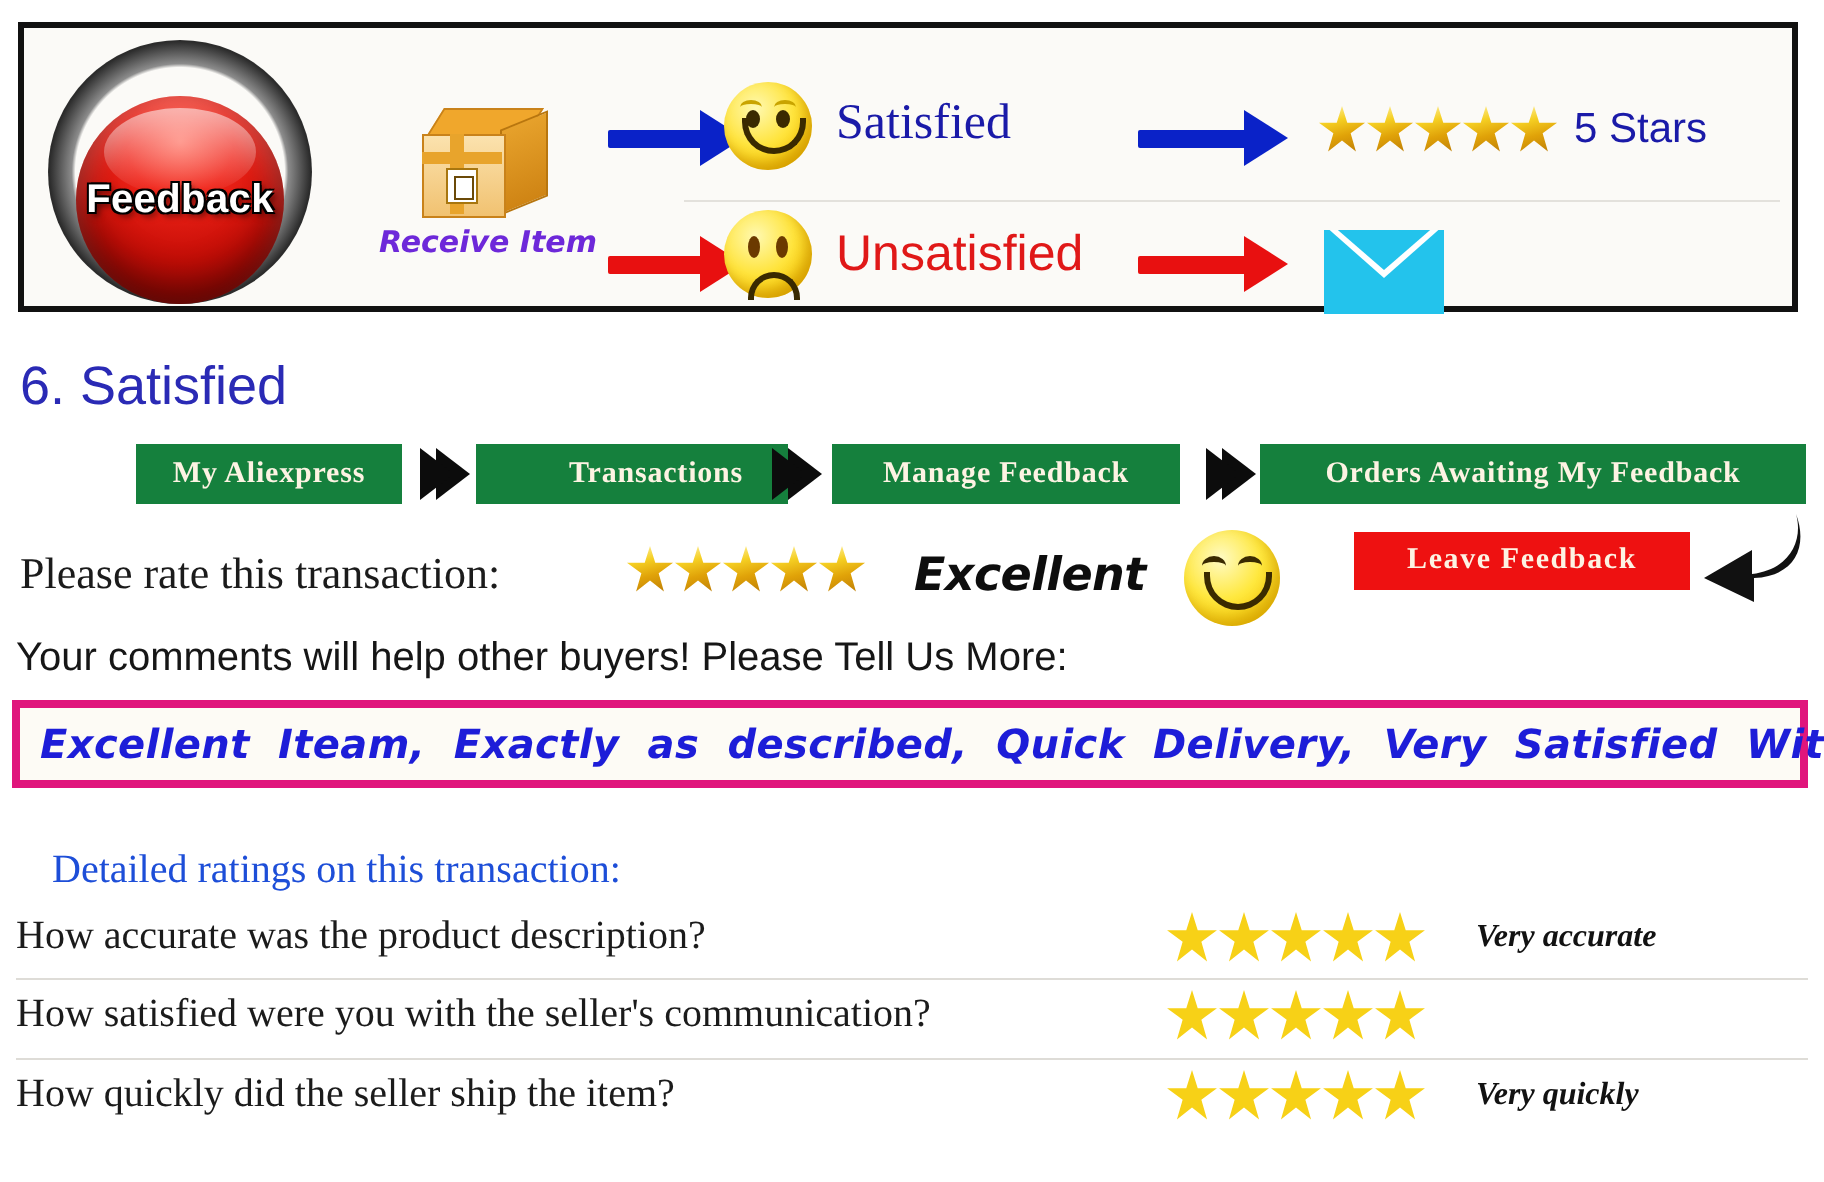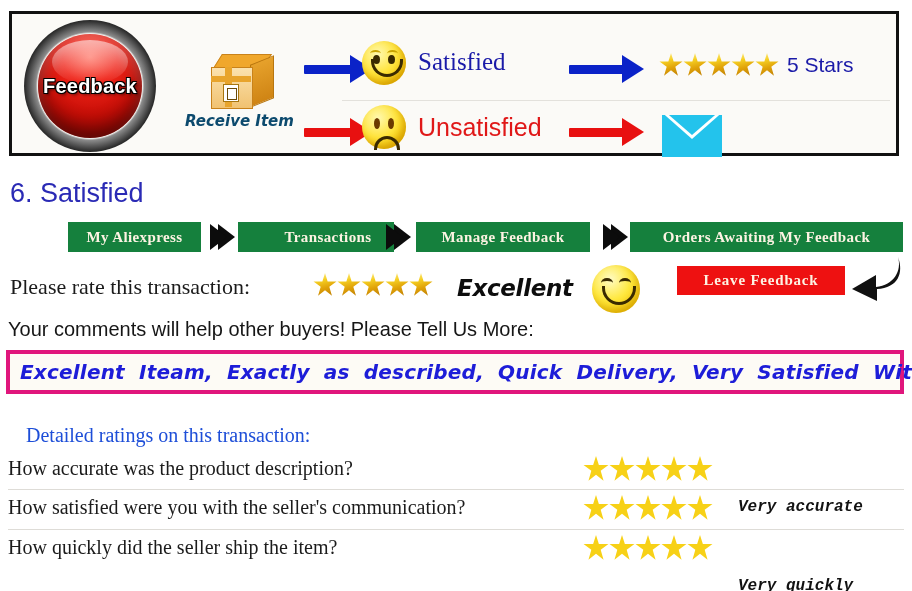--- a/index.html
+++ b/index.html
@@ -17,21 +17,21 @@
     border:3px solid #111; background:#fbfaf7; box-sizing:border-box;
   }
   .banner-inner{position:absolute;inset:0;}
 
   
   .fb-btn{
     position:absolute; left:12px; top:6px; width:132px; height:132px;
     border-radius:50%;
     background:
       radial-gradient(circle at 50% 50%, rgba(0,0,0,0) 56%, #8c8c8c 58%, #2b2b2b 70%, #6e6e6e 80%, #101010 92%, #3a3a3a 100%);
-    display:flex;align-items:center;justify-content:center;
+    display:flex;align-items:flex-end;justify-content:center;
   }
   .fb-core{
     width:104px;height:104px;border-radius:50%;
     background:
       radial-gradient(circle at 50% 22%, #ff6a5a 0%, #ef2318 28%, #c40d06 62%, #8e0502 100%);
     box-shadow:inset 0 -10px 18px rgba(0,0,0,.45), inset 0 8px 14px rgba(255,255,255,.22);
     display:flex;align-items:center;justify-content:center;
     position:relative;overflow:hidden;
   }
   .fb-core:before{
@@ -54,23 +54,23 @@
   .pkg .front{position:absolute;left:0;top:13px;width:40px;height:40px;
     background:linear-gradient(180deg,#fbe2ae,#f1c271);border:1px solid #c9821a;}
   .pkg .side{position:absolute;left:39px;top:6px;width:22px;height:41px;
     background:linear-gradient(180deg,#e6a12b,#cf8414);border:1px solid #b8760f;
     transform:skewY(-22deg);}
   .pkg .tape-v{position:absolute;left:14px;top:13px;width:7px;height:40px;background:#e8a42c;}
   .pkg .tape-h{position:absolute;left:0;top:22px;width:40px;height:6px;background:#e8a42c;}
   .pkg .label{position:absolute;left:12px;top:30px;width:14px;height:16px;background:#fff;border:1px solid #a8760f;}
   .pkg .label:after{content:"";position:absolute;left:3px;top:3px;width:8px;height:10px;border:1px solid #6b4a08;}
   .pkg-cap{
-    margin-top:2px;
+    margin-top:2px;text-align:center;
     font-family:"DejaVu Sans",sans-serif;font-style:italic;font-weight:bold;
-    font-size:15px;color:#0c4a6e;white-space:nowrap;
+    font-size:15px;color:#6d28d9;white-space:nowrap;
   }
 
   
   .arrow{position:absolute;height:0;}
   .arrow .shaft{position:absolute;height:9px;border-radius:1px;}
   .arrow .head{position:absolute;width:0;height:0;border-top:14px solid transparent;border-bottom:14px solid transparent;}
   .arrow-blue .shaft{background:#0a22c8;}
   .arrow-blue .head{border-left:22px solid #0a22c8;}
   .arrow-red .shaft{background:#e81010;}
   .arrow-red .head{border-left:22px solid #e81010;}
@@ -168,21 +168,21 @@
     font-family:"DejaVu Sans",sans-serif;font-weight:bold;font-style:italic;
     font-size:20px;color:#1d1dd8;letter-spacing:.2px;word-spacing:7px;
   }
 
   
   .det-title{position:absolute;left:26px;top:424px;font-family:Liberation Serif, serif;font-size:20px;color:#1d4ed8;}
   .rrow{position:absolute;left:8px;width:896px;height:40px;}
   .rq{position:absolute;left:0;top:7px;font-family:"Liberation Serif",serif;font-size:20px;color:#1b1b1b;white-space:nowrap;}
   .rstars{position:absolute;left:575px;top:6px;white-space:nowrap;}
   .rlbl{position:absolute;left:730px;top:10px;
-    font-family:Liberation Mono, monospace;font-style:italic;font-weight:bold;font-size:16px;color:#121212;white-space:nowrap;margin-top:38px;}
+    font-family:Liberation Serif, serif;font-style:italic;font-weight:bold;font-size:16px;color:#121212;white-space:nowrap;}
   .rsep{position:absolute;left:0;top:0;width:896px;height:1px;background:#dedcd7;}
 </style>
 </head>
 <body>
 
 <div class="banner">
   <div class="banner-inner">
 
     <div class="fb-btn">
       <div class="fb-core">

